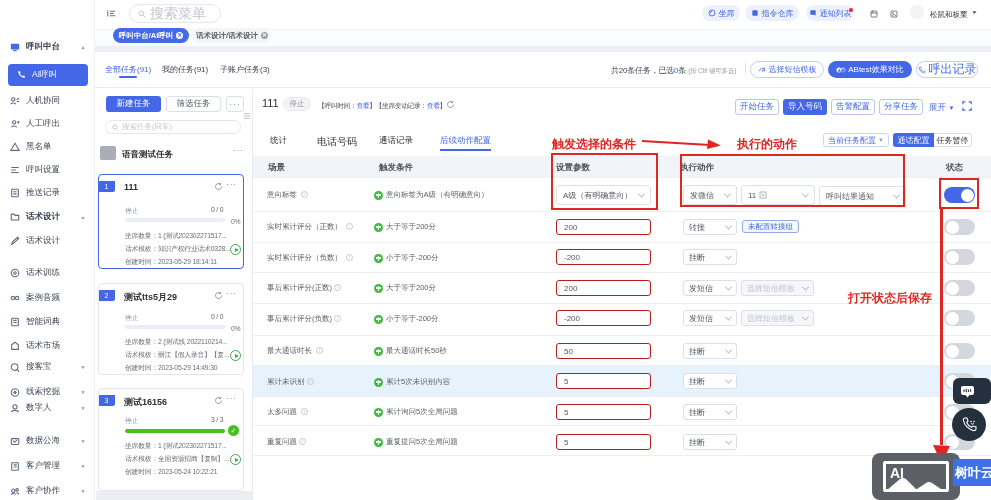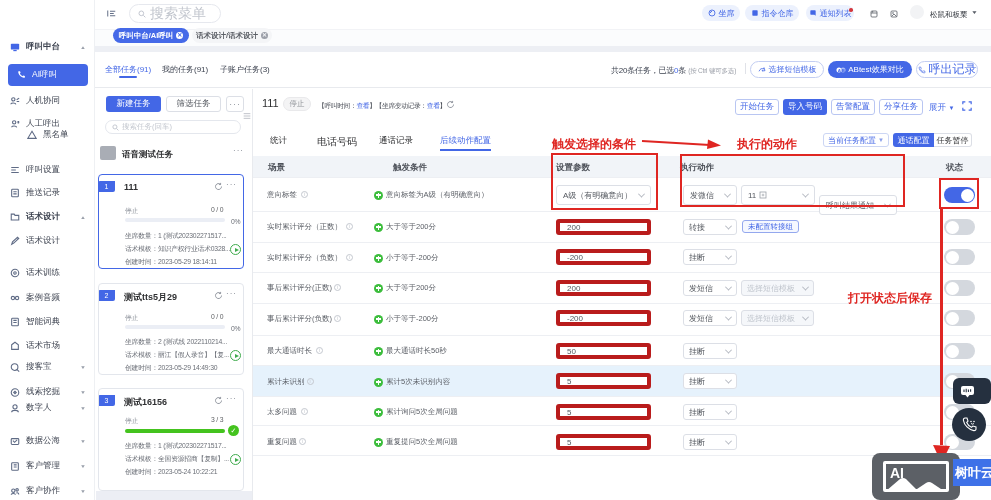--- a/index.html
+++ b/index.html
@@ -8,21 +8,21 @@
 .abs { position:absolute; }
 .blue { color:#4367e6; }
 .flex { display:flex; align-items:center; }
 .btn { display:inline-flex; align-items:center; justify-content:center;
   font-size:8.5px; border-radius:3px; }
 .btn-outline { border:1px solid #b9c6f2; color:#4367e6; background:#fff; }
 .btn-solid { background:#4367e6; color:#fff; }
 .sel { background:#fff; border:1px solid #dcdfe6; border-radius:3px;
   display:flex; align-items:center; font-size:8px; color:#53575e; }
 .sel .arr { margin-left:auto; width:5px; height:5px; border-right:1.1px solid #b3b8c0; border-bottom:1.1px solid #b3b8c0; transform:rotate(45deg) translate(-1px,-1px); flex:0 0 5px; }
-.inp { background:#fff; border:4px solid #b91c1c; border-radius:3px;
+.inp { background:#fff; border:1px solid #b91c1c; border-radius:3px;
   display:flex; align-items:center; font-size:8px; color:#53575e; padding-left:7px; }
 .toggle-off { width:31px; height:16px; border-radius:8px; background:#d4d8de; position:relative; }
 .toggle-off::after { content:""; position:absolute; left:1.5px; top:1.5px; width:13px; height:13px; border-radius:50%; background:#fff; }
 .toggle-on { width:31px; height:16px; border-radius:8px; background:#4367e6; position:relative; }
 .toggle-on::after { content:""; position:absolute; right:1.5px; top:1.5px; width:13px; height:13px; border-radius:50%; background:#fff; }
 .gplus { display:inline-block; width:9px; height:9px; border-radius:50%; background:#3cbd3c; position:relative; flex:0 0 9px; margin-right:3px; }
 .gplus::before { content:""; position:absolute; left:2px; top:3.9px; width:5px; height:1.2px; background:#fff; }
 .gplus::after { content:""; position:absolute; left:3.9px; top:2px; width:1.2px; height:5px; background:#fff; }
 .info { display:inline-block; width:7px; height:7px; border-radius:50%; border:1px solid #c4c8cf; color:#c4c8cf; font-size:5px; line-height:5px; text-align:center; margin-left:2px; vertical-align:1px; }
 .red { color:#df2622; }
@@ -61,21 +61,21 @@
           <path d="M8 4.5 L11 2.5 M8 6.5 L11 6.5" class="sic"></path>
         </svg>
       </span>人机协同</div>
   <div class="snav" style="top:114px;"><span class="ic">
         <svg width="10" height="10" viewBox="0 0 12 12">
           <circle cx="5" cy="4" r="2" class="sic"></circle>
           <path d="M2 10 C2 7.8 7.8 7.8 8 10" class="sic"></path>
           <path d="M9 3 L11 5 M11 3 L9 5" class="sic"></path>
         </svg>
       </span>人工呼出</div>
-  <div class="snav" style="top:125px;margin-left:17px;"><span class="ic">
+  <div class="snav" style="top:137px;"><span class="ic">
         <svg width="10" height="10" viewBox="0 0 12 12">
           <path d="M6 1.5 L11 10 L1 10 Z" class="sic" stroke-width="1.2"></path>
         </svg>
       </span>黑名单</div>
   <div class="snav" style="top:160px;"><span class="ic">
         <svg width="10" height="10" viewBox="0 0 12 12">
           <path d="M1.5 3 H10.5 M1.5 6 H7 M1.5 9 H10.5" class="sic"></path>
         </svg>
       </span>呼叫设置</div>
   <div class="snav" style="top:183px;"><span class="ic">
@@ -367,21 +367,21 @@
     .th { position:absolute; top:162px; font-size:8.5px; color:#4e525a; font-weight:bold;font-family:Liberation Serif, serif; }
     .rowline { position:absolute; left:253px; width:738px; height:1px; background:#edeff3; }
     .c1 { position:absolute; left:267px; font-size:7.5px; color:#5b5f66; white-space:nowrap; }
     .c2 { position:absolute; left:374px; font-size:7.5px; color:#5b5f66; display:flex; align-items:center; white-space:nowrap; }
     .inp3 { position:absolute; left:556px; width:95px; height:16px; }
     .sel4 { position:absolute; left:683px; width:54px; height:16px; padding:0 5px; }
     .tog { position:absolute; left:944px; }
   </style>
   <div class="abs" style="left:253px;top:156px;width:738px;height:21px;background:#f1f4f8;"></div>
   <span class="th" style="left:268px;">场景</span>
-  <span class="th" style="left:393px;">触发条件</span>
+  <span class="th" style="left:379px;">触发条件</span>
   <span class="th" style="left:556px;">设置参数</span>
   <span class="th" style="left:680px;">执行动作</span>
   <span class="th" style="left:946px;">状态</span>
 
   <div class="abs" style="left:253px;top:365px;width:738px;height:31px;background:#e6f2fc;"></div>
 
   <div class="rowline" style="top:177px;"></div>
   <div class="rowline" style="top:211px;"></div>
   <div class="rowline" style="top:242px;"></div>
   <div class="rowline" style="top:272px;"></div>
@@ -393,21 +393,21 @@
   <div class="rowline" style="top:455px;"></div>
 
   <span class="c1" style="top:190px;">意向标签 <span class="info">i</span></span>
   <span class="c2" style="top:190px;"><span class="gplus"></span>意向标签为A级（有明确意向）</span>
   <div class="sel inp3" style="top:185px;height:20px;padding:0 6px;">A级（有明确意向）<span class="arr"></span></div>
   <div class="sel abs" style="left:683px;top:185px;width:54px;height:20px;padding:0 6px;">发微信<span class="arr"></span></div>
   <div class="sel abs" style="left:741px;top:185px;width:74px;height:20px;padding:0 6px;">11&nbsp;<svg width="8" height="8" viewBox="0 0 12 12">
         <rect x="1.5" y="1.5" width="9" height="9" fill="none" stroke="#9ba0a8" stroke-width="1.2"></rect>
         <path d="M6 4 V8 M4 6 H8" stroke="#9ba0a8" stroke-width="1"></path>
       </svg><span class="arr"></span></div>
-  <div class="sel abs" style="left:819px;top:195px;width:78px;height:20px;padding:0 6px;">呼叫结果通知<span class="arr"></span></div>
+  <div class="sel abs" style="left:819px;top:186px;width:87px;height:20px;padding:0 6px;">呼叫结果通知<span class="arr"></span></div>
   <div class="toggle-on tog" style="top:187px;"></div>
 
   <span class="c1" style="top:222px;">实时累计评分（正数） <span class="info">i</span></span>
   <span class="c2" style="top:222px;"><span class="gplus"></span>大于等于200分</span>
   <div class="inp inp3" style="top:219px;">200</div>
   <div class="sel sel4" style="top:219px;">转接<span class="arr"></span></div>
   <div class="abs flex" style="left:742px;top:220px;height:13px;padding:0 5px;border:1px solid #94a8ee;border-radius:3px;background:#f5f8ff;font-size:7.5px;color:#4367e6;">未配置转接组</div>
   <div class="toggle-off tog" style="top:219px;"></div>
 
   <span class="c1" style="top:253px;">实时累计评分（负数） <span class="info">i</span></span>

